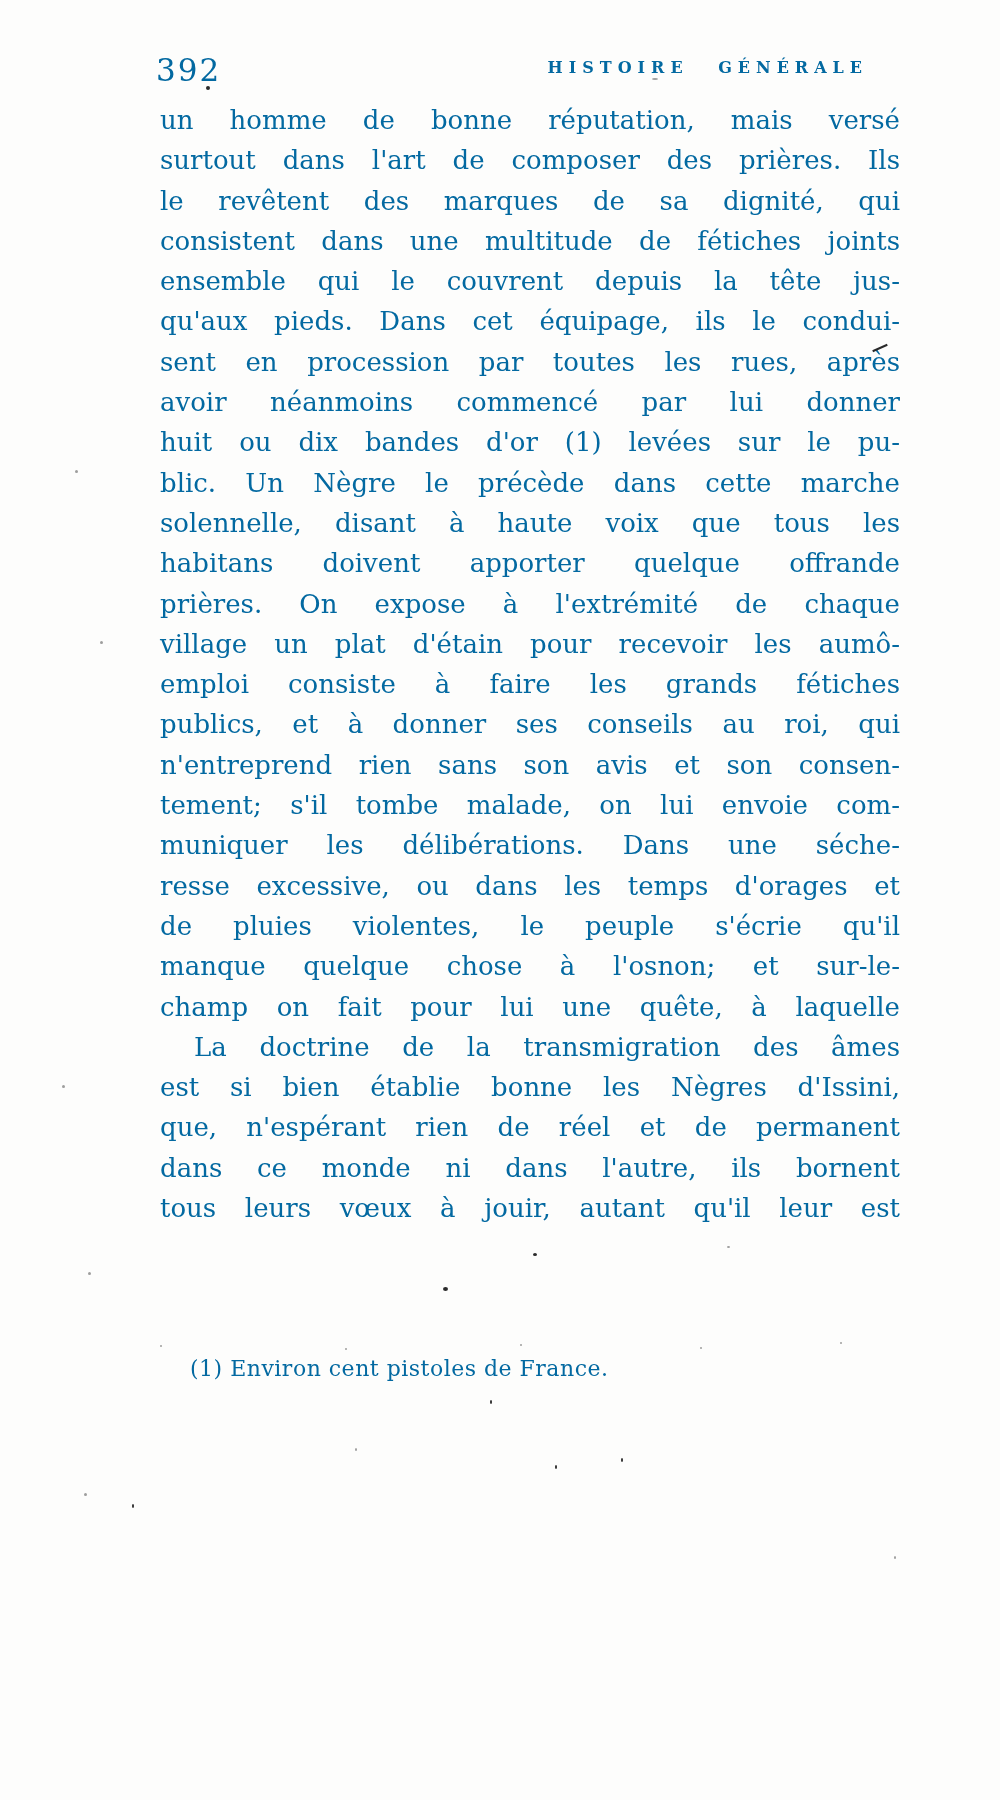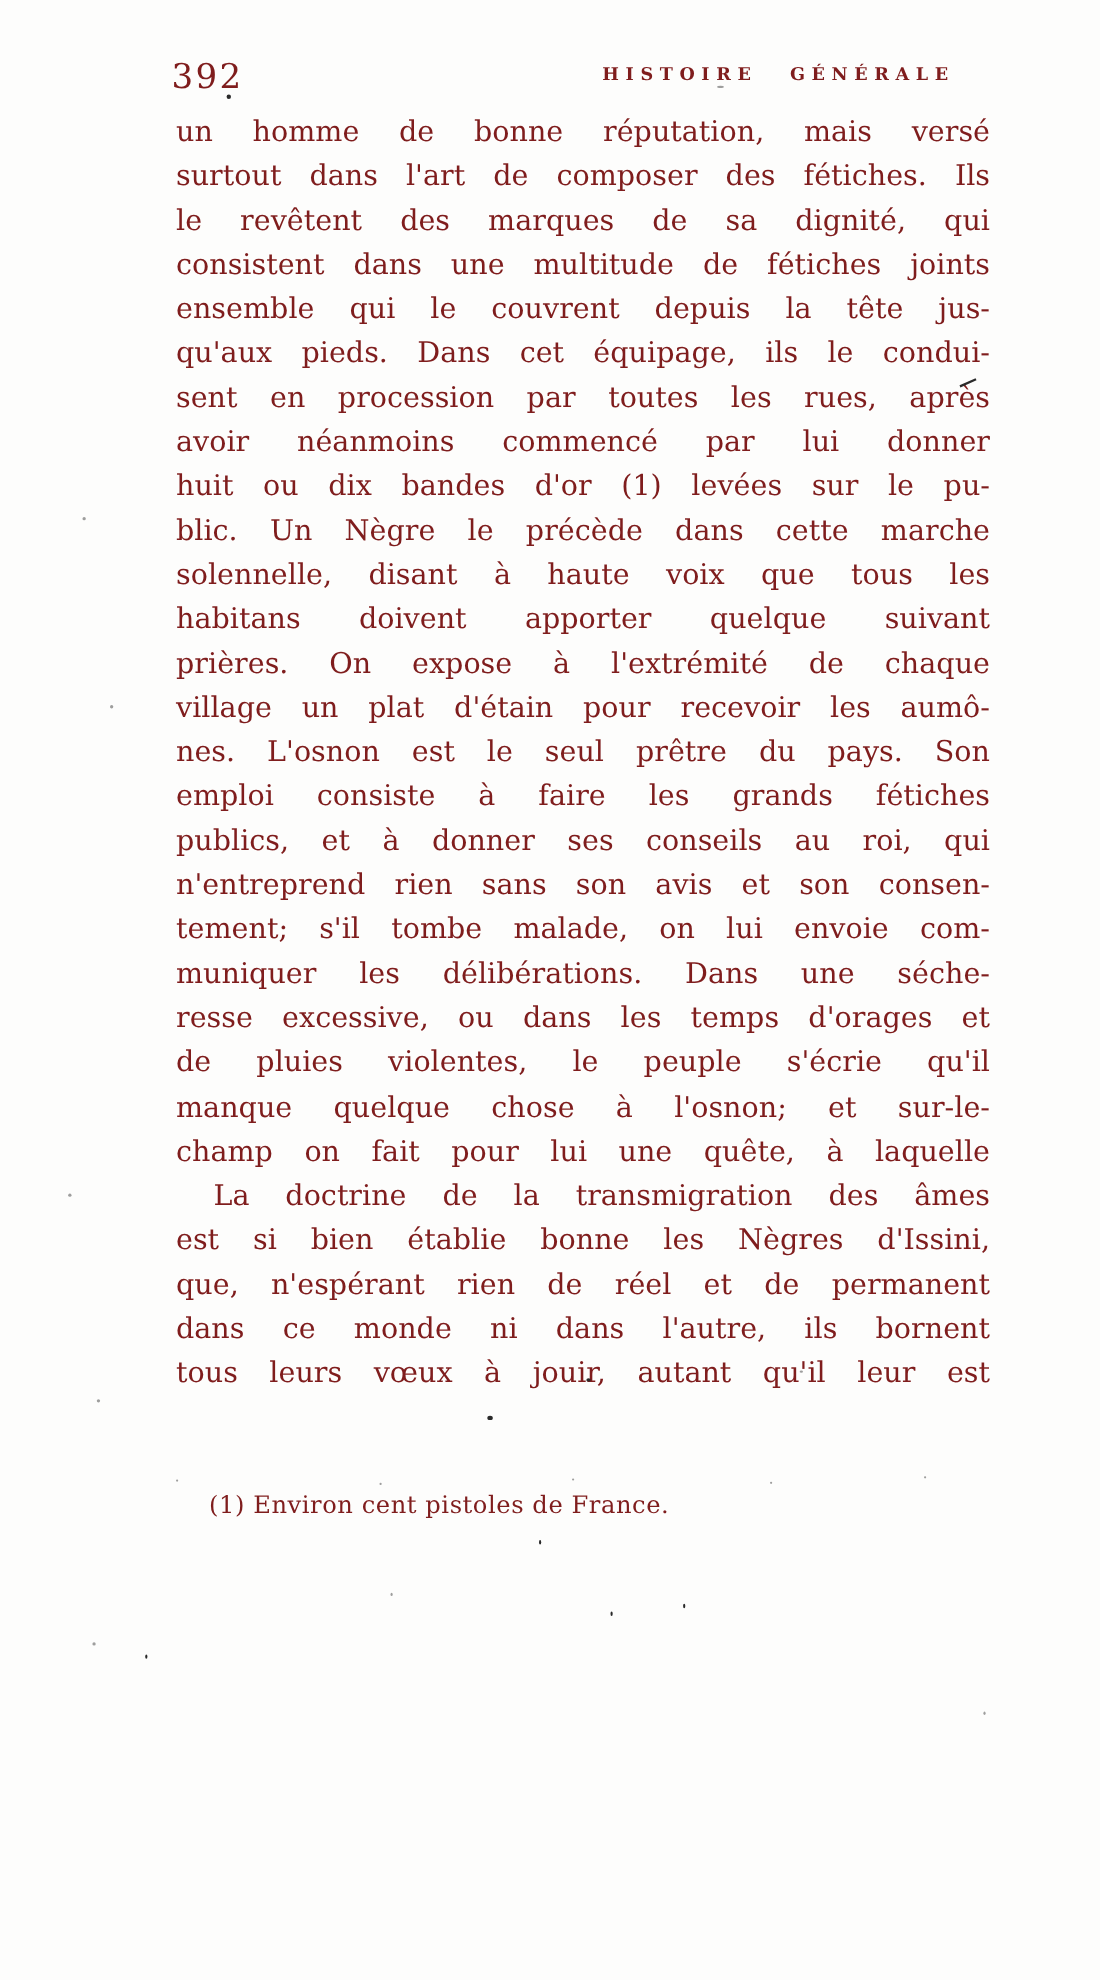--- a/index.html
+++ b/index.html
@@ -5,21 +5,21 @@
   html, body {
     margin: 0;
     padding: 0;
     background: #ffffff;
   }
   .page {
     position: relative;
     width: 1000px;
     height: 1800px;
     background: #fdfdfc;
-    color: #7f1d1d;
+    color: #0369a1;
     font-family: "DejaVu Serif", "Liberation Serif", serif;
     overflow: hidden;
   }
   .header {
     position: absolute;
     top: 50px;
     left: 140px;
     width: 740px;
     height: 44px;
   }
@@ -88,34 +88,33 @@
 
 <div class="page">
 
   <div class="header">
     <span class="page-number">392</span>
     <div class="running-title">HISTOIRE GÉNÉRALE</div>
   </div>
 
   <div class="body-text">
       <div class="line">un homme de bonne réputation, mais versé</div>
-      <div class="line">surtout dans l'art de composer des fétiches. Ils</div>
+      <div class="line">surtout dans l'art de composer des prières. Ils</div>
       <div class="line">le revêtent des marques de sa dignité, qui</div>
       <div class="line">consistent dans une multitude de fétiches joints</div>
       <div class="line">ensemble qui le couvrent depuis la tête jus-</div>
       <div class="line">qu'aux pieds. Dans cet équipage, ils le condui-</div>
       <div class="line">sent en procession par toutes les rues, après</div>
       <div class="line">avoir néanmoins commencé par lui donner</div>
       <div class="line">huit ou dix bandes d'or (1) levées sur le pu-</div>
       <div class="line">blic. Un Nègre le précède dans cette marche</div>
       <div class="line">solennelle, disant à haute voix que tous les</div>
-      <div class="line">habitans doivent apporter quelque suivant</div>
+      <div class="line">habitans doivent apporter quelque offrande</div>
       <div class="line">prières. On expose à l'extrémité de chaque</div>
       <div class="line">village un plat d'étain pour recevoir les aumô-</div>
-      <div class="line">nes. L'osnon est le seul prêtre du pays. Son</div>
       <div class="line">emploi consiste à faire les grands fétiches</div>
       <div class="line">publics, et à donner ses conseils au roi, qui</div>
       <div class="line">n'entreprend rien sans son avis et son consen-</div>
       <div class="line">tement; s'il tombe malade, on lui envoie com-</div>
       <div class="line">muniquer les délibérations. Dans une séche-</div>
       <div class="line">resse excessive, ou dans les temps d'orages et</div>
       <div class="line">de pluies violentes, le peuple s'écrie qu'il</div>
       <div class="line">manque quelque chose à l'osnon; et sur-le-</div>
       <div class="line">champ on fait pour lui une quête, à laquelle</div>
       <div class="line indent">La doctrine de la transmigration des âmes</div>

